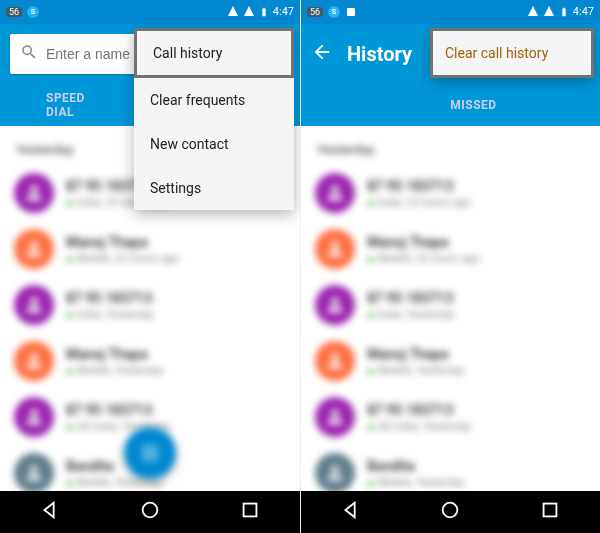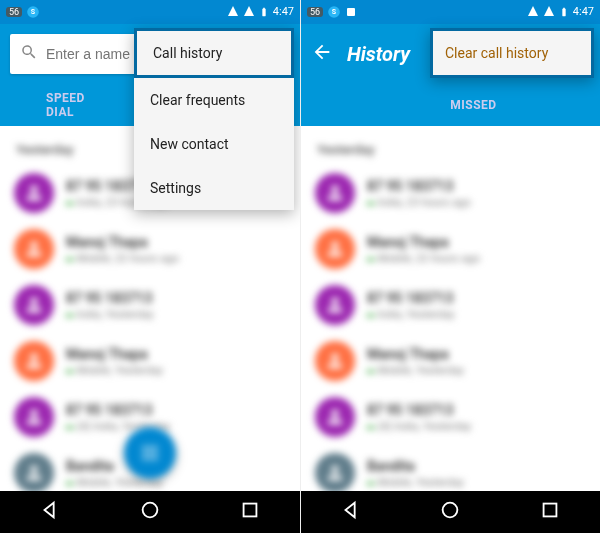--- a/index.html
+++ b/index.html
@@ -15,33 +15,33 @@
 .sb-badge { background: #455a64; color: #fff; border-radius: 3px; padding: 0 3px; font-size: 9px; }
 .sb-icon { display: inline-flex; }
 
 
 .header-left { background: #0097d9; height: 60px; display: flex; align-items: center; padding: 0 10px; gap: 10px; }
 .searchbox { flex: 1; background: #fff; height: 40px; border-radius: 2px; display: flex; align-items: center; padding: 0 10px; gap: 8px; color: #666; box-shadow: 0 1px 3px rgba(0,0,0,0.2); }
 .searchbox input { border: none; outline: none; flex: 1; font-size: 14px; color: #333; background: transparent; }
 
 
 .header-right { background: #0097d9; height: 60px; display: flex; align-items: center; padding: 0 10px; gap: 14px; color: #fff; }
-.header-title { font-size: 20px; font-weight: 700; font-style: italic; }
+.header-title { font-size: 20px; font-weight: 700; }
 .overflow-btn { margin-left: auto; padding: 4px; }
 
 
 .tabs { background: #0097d9; display: flex; height: 42px; }
 .tab { flex: 1; display: flex; justify-content: center; align-items: center; color: #cce; font-size: 12px; font-weight: 700; letter-spacing: 0.5px; position: relative; margin-left: 46px; }
 .tab.active { color: #fff; }
 .tab.active::after { content:''; position:absolute; bottom:0; left:15%; width:70%; height:3px; background:#fff; }
 
 
 .menu { position: absolute; top: 28px; right: 6px; width: 160px; background: #f5f5f5; box-shadow: 0 4px 14px rgba(0,0,0,0.3); z-index: 20; }
 .menu-item { padding: 14px 16px; font-size: 14px; color: #222; }
-.redframe { border: 3px solid #0369a1; }
+.redframe { border: 3px solid #737373; }
 
 
 .clearmenu { position: absolute; top: 28px; right: 6px; width: 164px; background: #f5f5f5; box-shadow: 0 4px 14px rgba(0,0,0,0.3); z-index: 20; padding: 14px 12px; font-size: 14px; color: #a16207; }
 
 
 .list { position: relative; padding-top: 8px; }
 .section-label { font-size: 13px; color: #555; padding: 8px 16px; font-weight: 500; }
 .row { display: flex; align-items: center; padding: 8px 14px; gap: 12px; }
 .avatar { width: 40px; height: 40px; border-radius: 50%; display: flex; align-items: center; justify-content: center; color: #fff; position: relative; }
 .avatar svg { width: 22px; height: 22px; }

